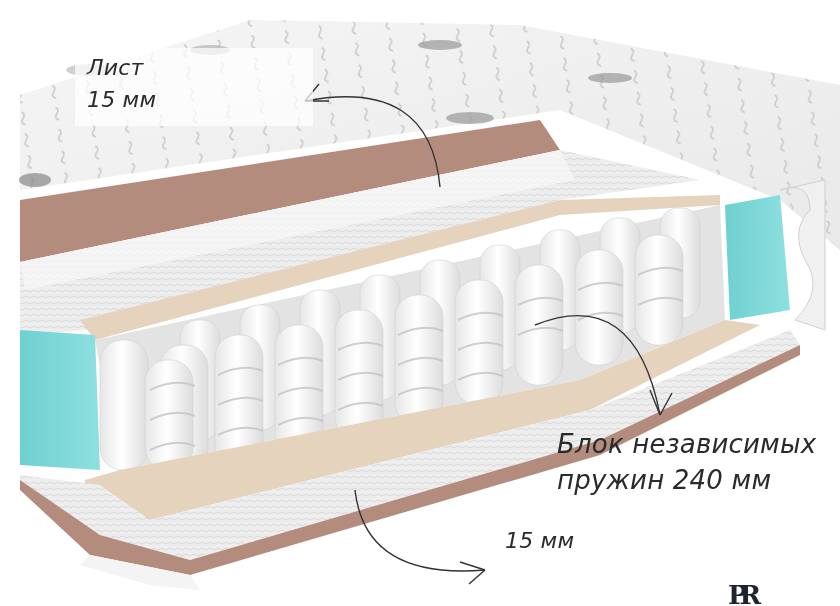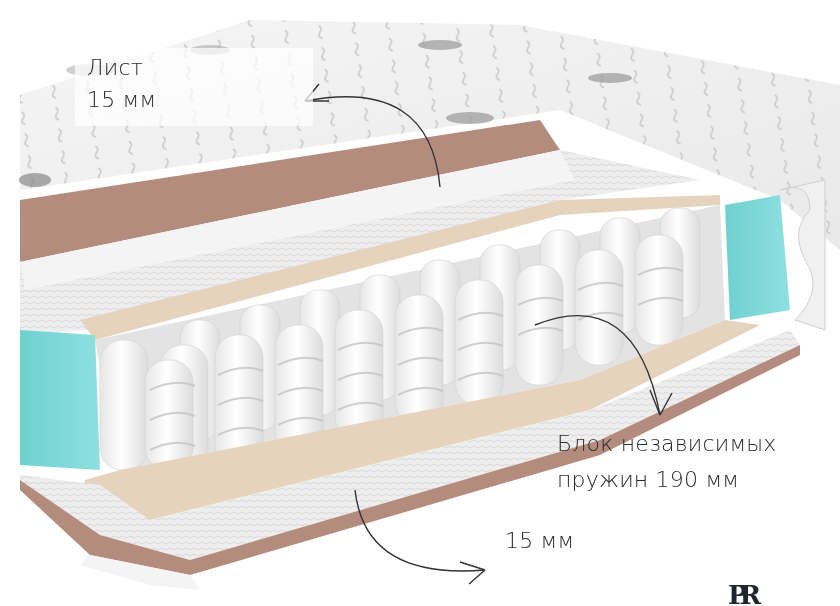--- a/index.html
+++ b/index.html
@@ -5,29 +5,29 @@
     html, body { margin: 0; padding: 0; }
     body {
       width: 840px; height: 606px; overflow: hidden;
       background: #ffffff; position: relative;
       font-family: "DejaVu Sans", sans-serif;
     }
     .scene { position: absolute; left: 0; top: 0; width: 840px; height: 606px; }
     .label {
       position: absolute; color: #2a2a2a;
       font-family: "DejaVu Sans", sans-serif;
-      font-weight: 300; letter-spacing: 0.2px;
+      font-weight: 300; letter-spacing: 0.2px; font-style: italic;
     }
     .label-top {
       left: 75px; top: 48px; font-size: 22px; line-height: 32px;
       background: rgba(255,255,255,0.72); padding: 4px 16px 10px 12px;
       width: 210px;
     }
     .label-mid {
-      left: 557px; top: 426px; font-size: 22px; line-height: 36px;
+      left: 557px; top: 426px; font-size: 26px; line-height: 36px;
     }
     .label-bot {
       left: 505px; top: 522px; font-size: 22px; line-height: 38px;
     }
     .label-bot .line1 { display: block; width: 268px; overflow: hidden; white-space: nowrap; height: 36px; }
     .logo {
       position: absolute; left: 680px; top: 580px; width: 110px; height: 40px;
     }
     .logo-text {
       position: absolute; left: 48px; top: 0; font-family: "DejaVu Serif", serif;
@@ -146,21 +146,21 @@
   </g>
 </svg>
 
 <div class="label label-top">
   <div>Лист</div>
   <div>15 мм</div>
 </div>
 
 <div class="label label-mid">
   <div>Блок независимых</div>
-  <div>пружин 190 мм</div>
+  <div>пружин 240 мм</div>
 </div>
 
 <div class="label label-bot">
   <span>15 мм</span>
 </div>
 
 <div class="logo">
   <span class="logo-text">PR</span>
   <div class="logo-line"></div>
 </div>

